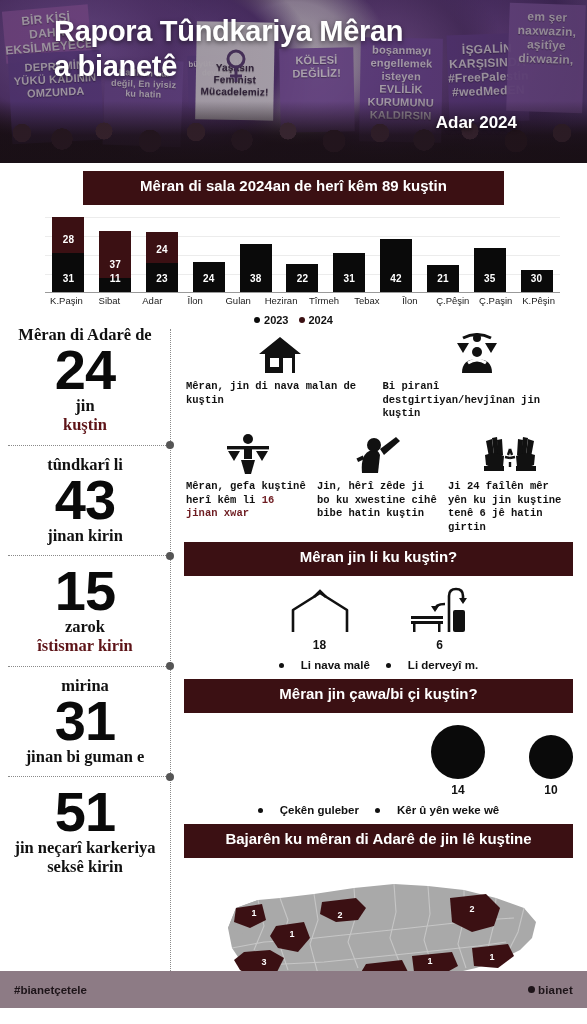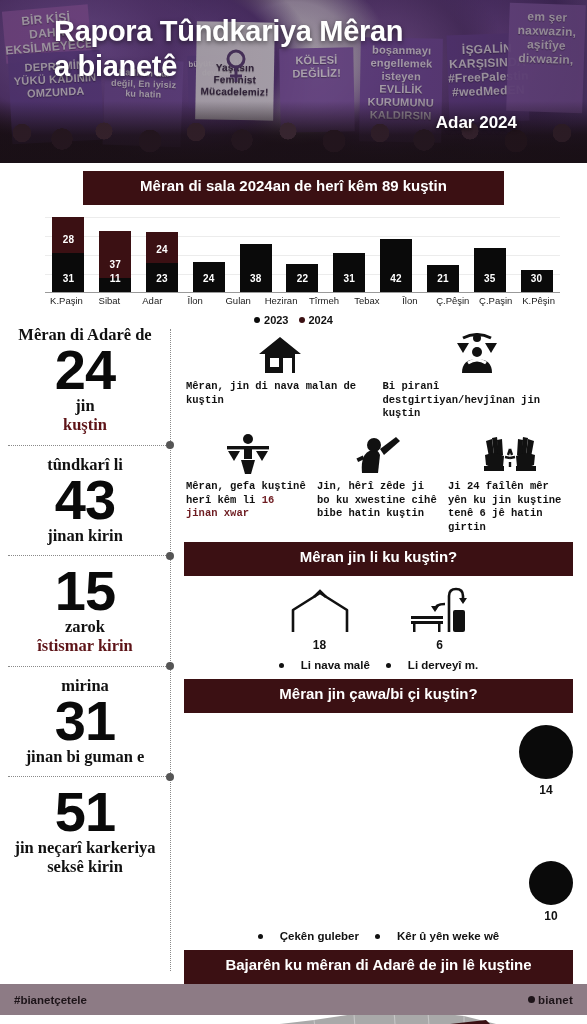--- a/index.html
+++ b/index.html
@@ -152,30 +152,30 @@
   .sec { margin: 8px 14px 0; }
   .sec-body { padding-top: 6px; }
   .pair-row { display:flex; justify-content:center; gap:56px; }
   .pair { text-align:center; }
   .pair .glyph { height:52px; display:flex; align-items:flex-end; justify-content:center; }
   .pair .val { font-size:12px; font-weight:700; color:#111; margin-top:4px; }
   .keys { display:flex; justify-content:center; gap:16px; margin-top:7px; font-size:11.5px; font-weight:700; color:#111; }
   .key { display:flex; align-items:center; gap:17px; }
   .kdot { width:5px; height:5px; border-radius:50%; background:#111; display:inline-block; }
 
-  .circle-row { display:flex; justify-content:flex-end; align-items:flex-end; gap:64px; padding-top:6px;flex-direction:column; }
+  .circle-row { display:flex; justify-content:flex-end; align-items:flex-end; gap:44px; padding-top:6px; }
   .circ-wrap { text-align:center; }
   .circ { border-radius:50%; background:#0a0a0a; margin:0 auto; }
   .circ-val { font-size:12px; font-weight:700; color:#111; margin-top:4px; }
 
   .map-wrap { padding-top: 6px; display:flex; justify-content:center; }
 
   
   .footer {
-    position:absolute; left:0; bottom:9px; width:587px; height:31px;
+    position:absolute; left:0; bottom:16px; width:587px; height:37px;
     background:#8d7b85; display:flex; align-items:center;
     justify-content:space-between; padding: 0 14px; text-align: right;
   }
   .footer-tag { color:#1d1419; font-size:11.5px; font-weight:700; }
   .footer-logo { display:flex; align-items:center; gap:3px; }
   .footer-logo .dot { width:7px; height:7px; border-radius:50%; background:#1d1419; }
   .footer-logo .txt { color:#1d1419; font-size:11.5px; font-weight:700; letter-spacing:.2px; }
 </style>
 </head>
 <body>

